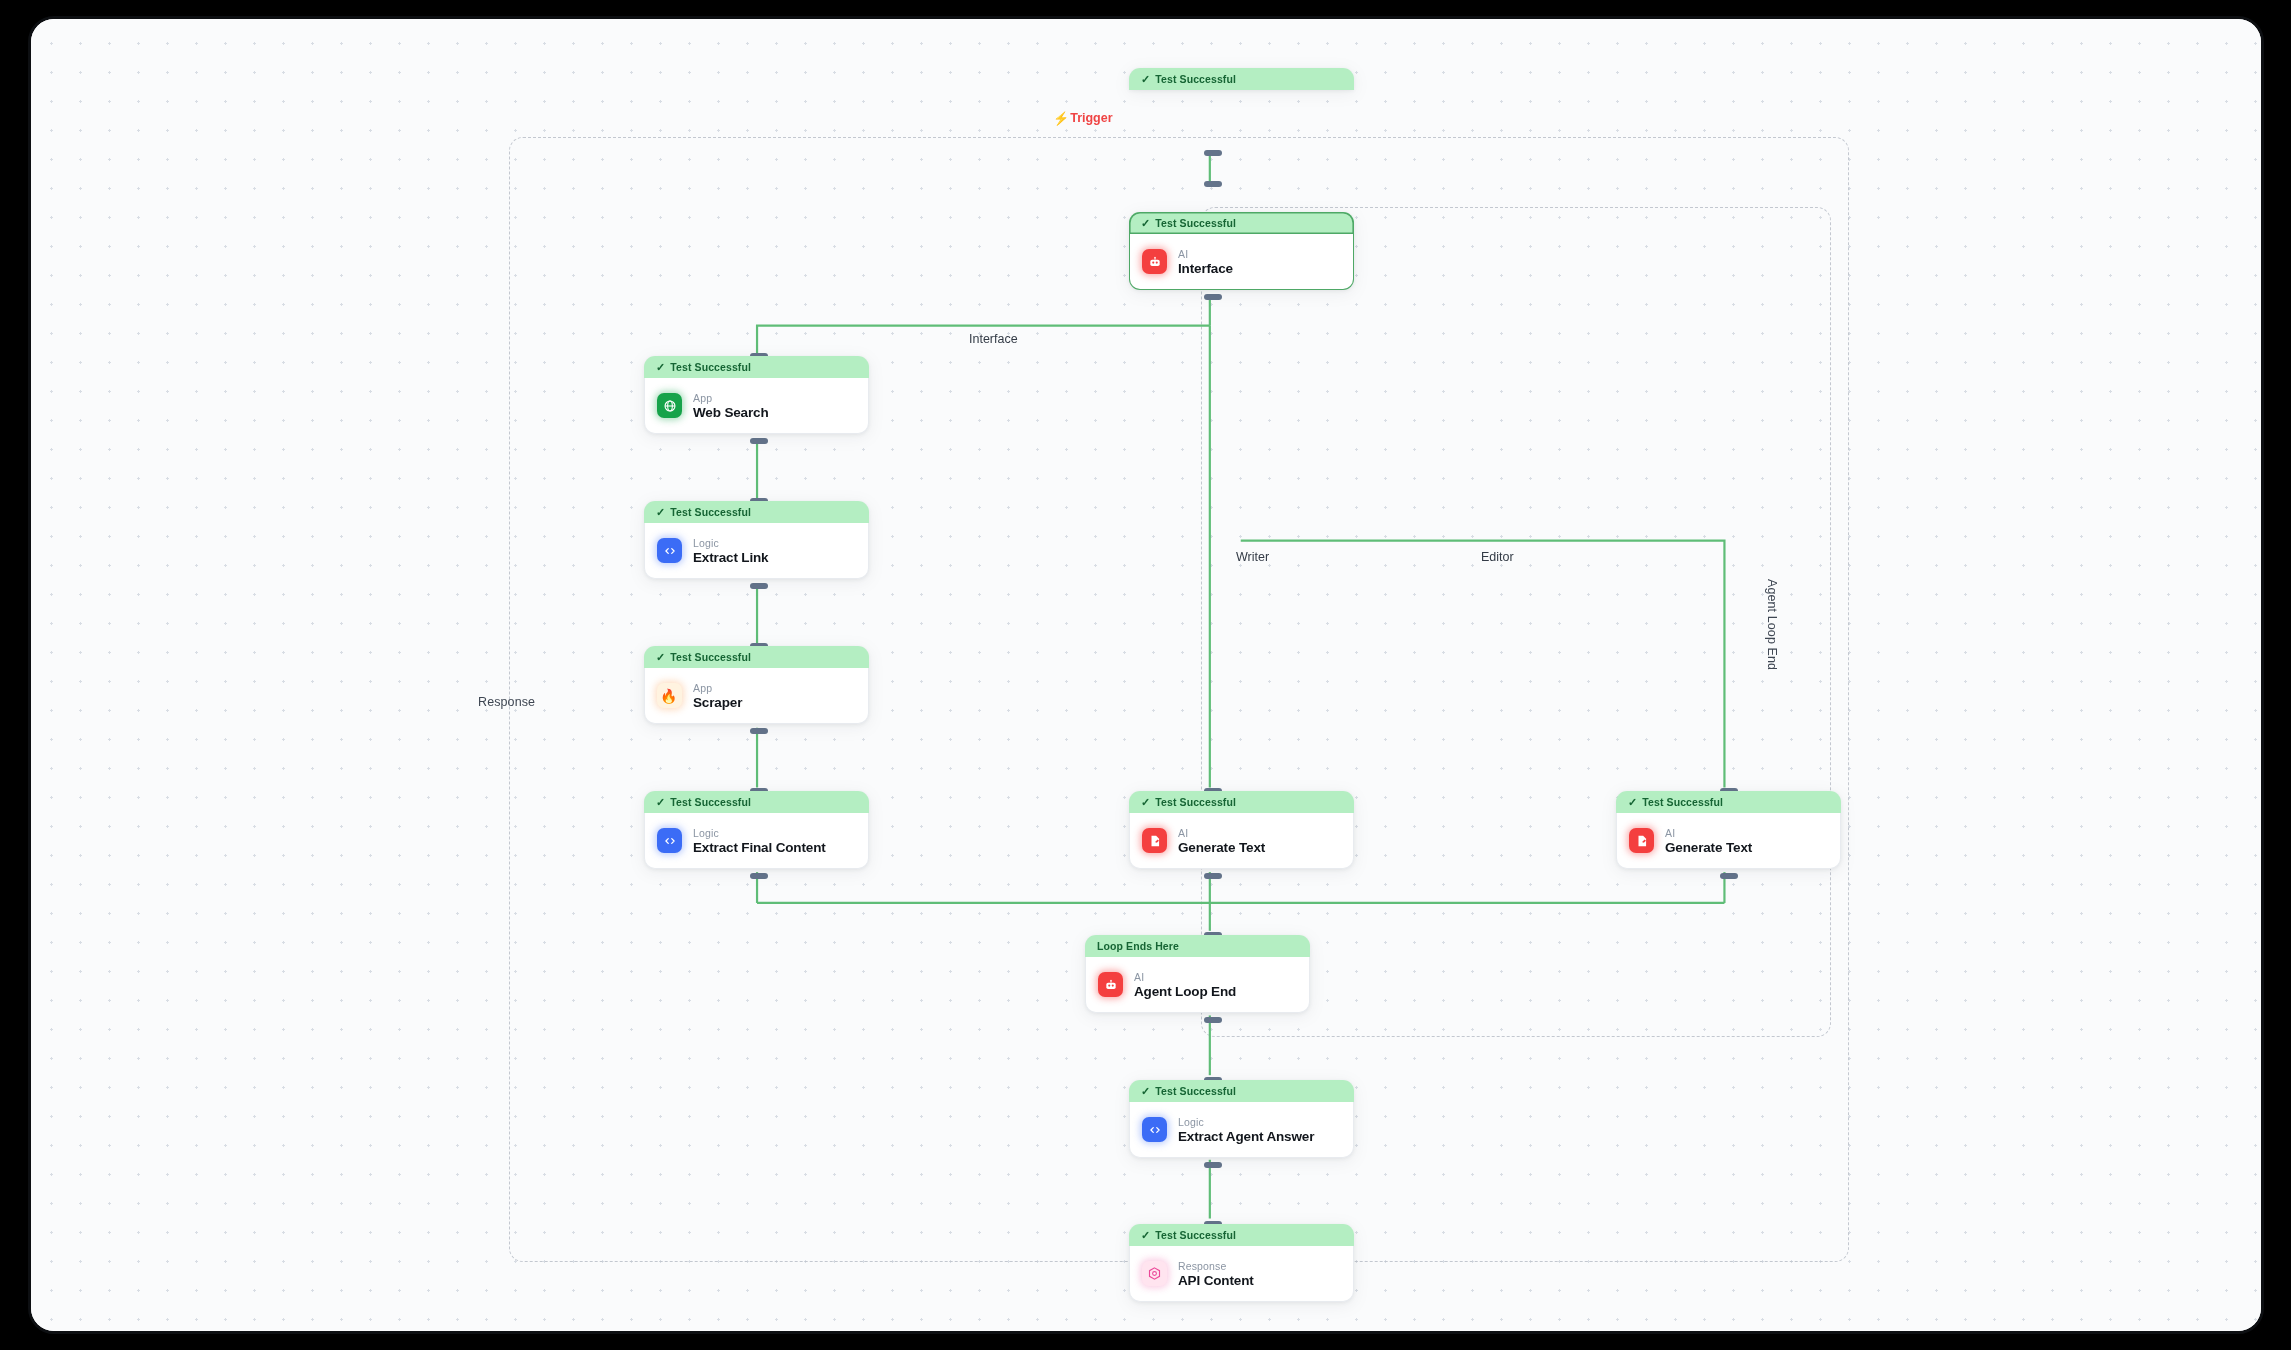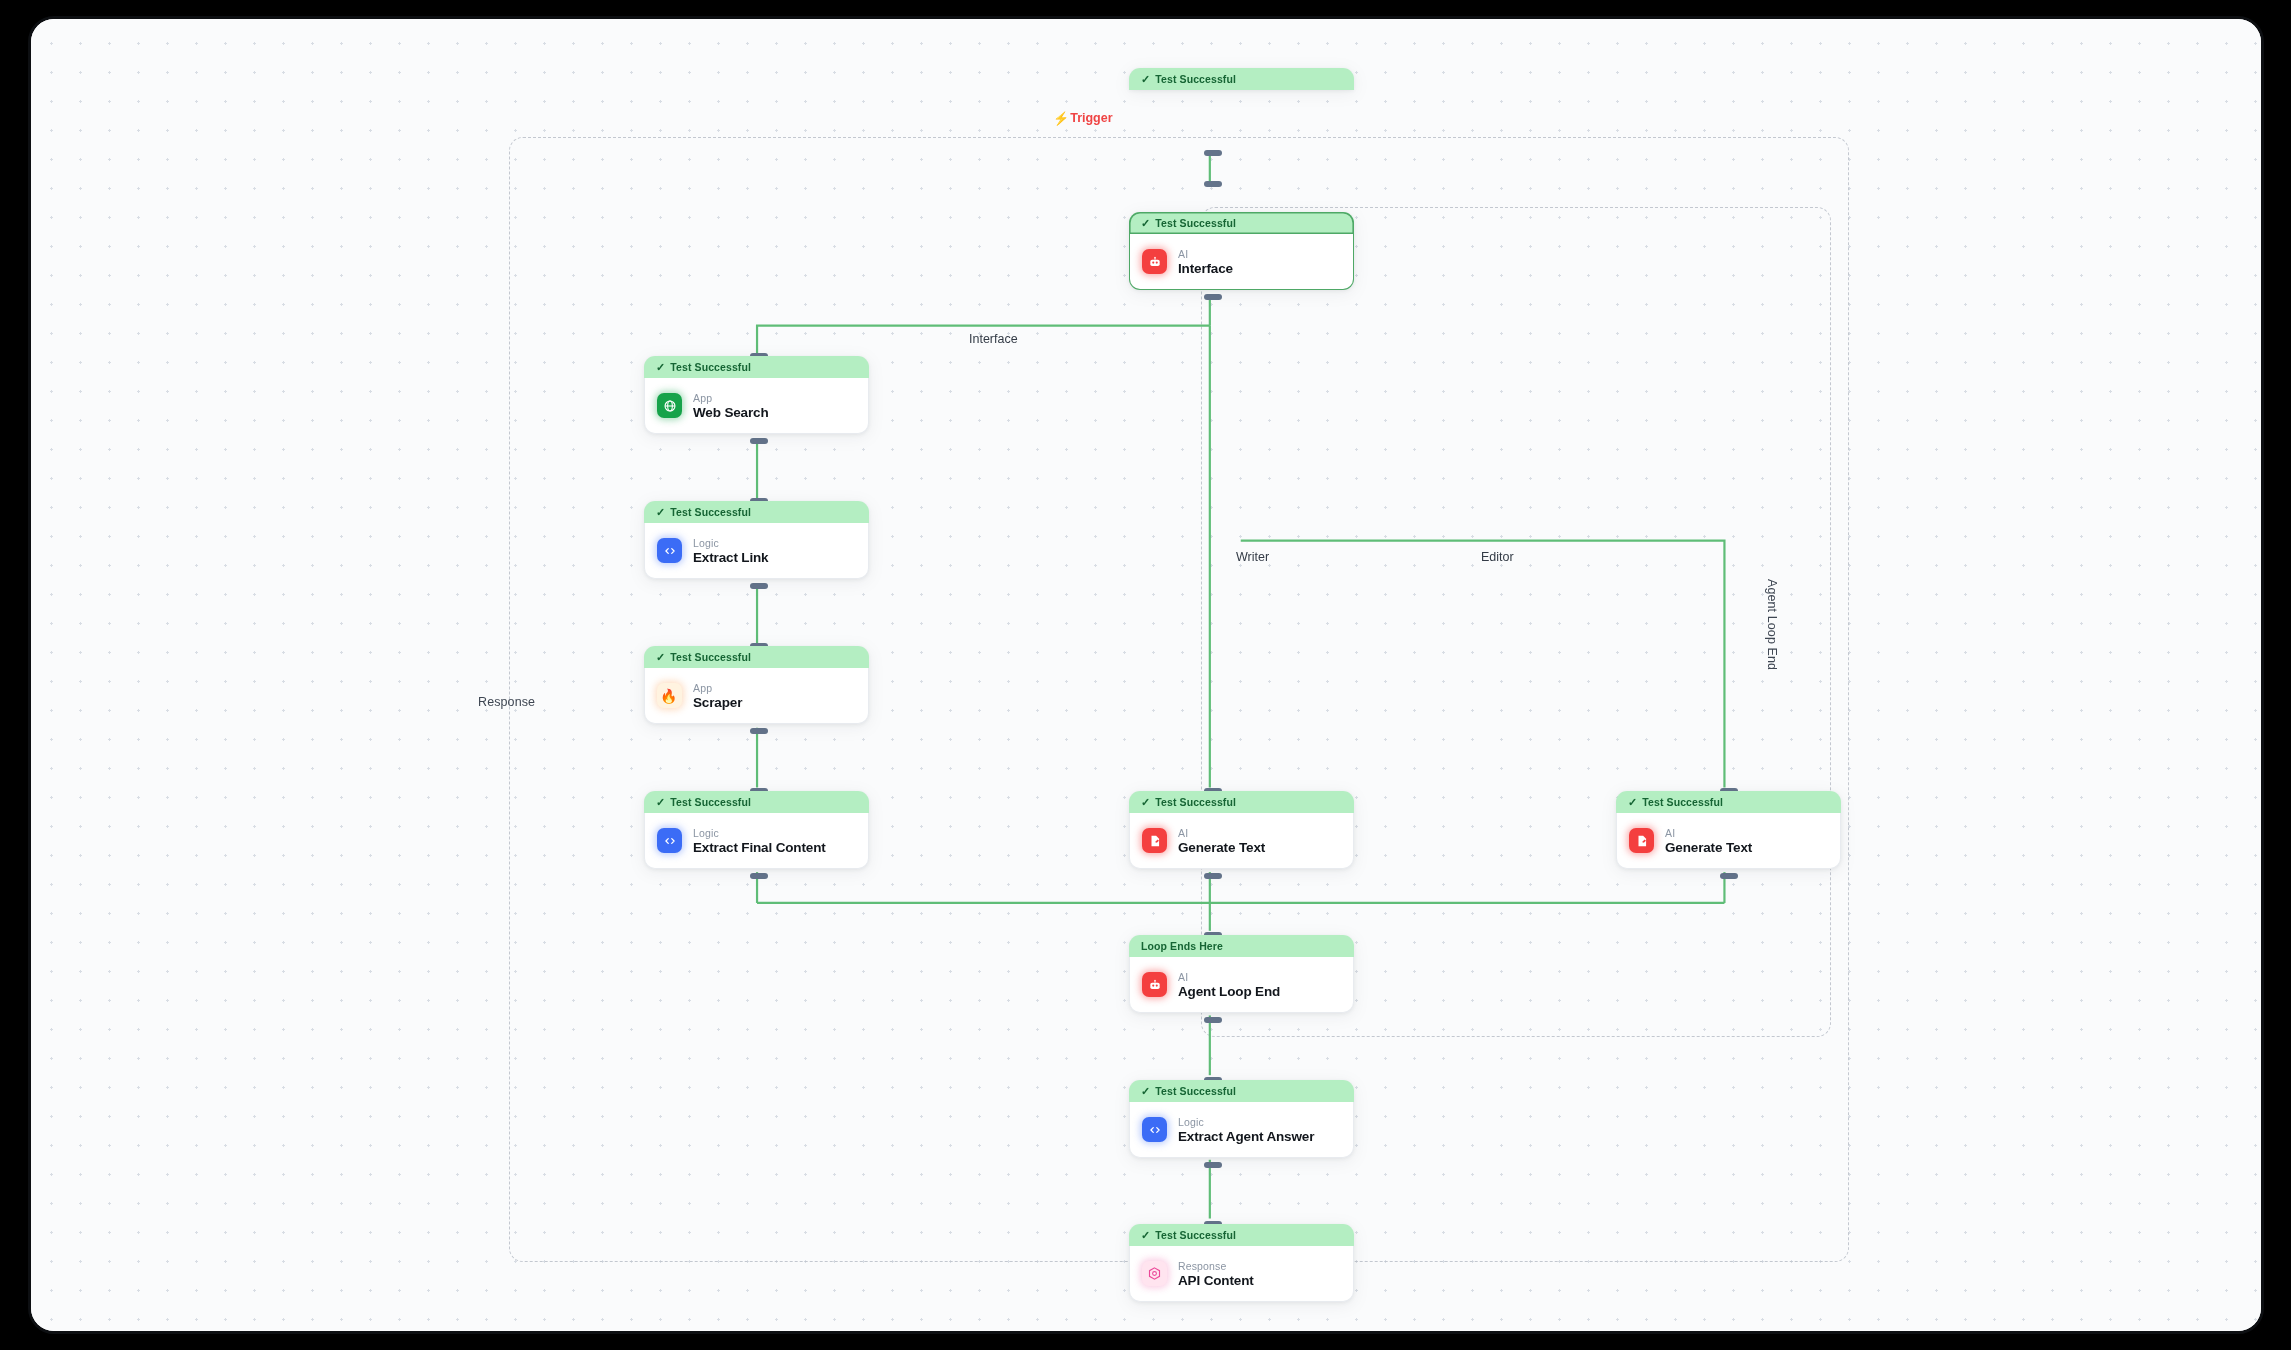--- a/index.html
+++ b/index.html
@@ -346,21 +346,21 @@
                 <path d="M6 3h8l5 5v13H6z" fill="#ffffff"></path>
                 <path d="M13.5 12.5l3.2-3.2 2.1 2.1-3.2 3.2-2.6.5z" fill="#f43f3f"></path>
               </svg>
             </span>
             <span class="node-text">
               <span class="node-kind">AI</span>
               <span class="node-title">Generate Text</span>
             </span>
           </div>
         </div>
-        <div class="node" style="left: 1098px; top: 916px;">
+        <div class="node" style="left: 1054px; top: 916px;">
           <div class="status-bar">
             <span>Loop Ends Here</span>
           </div>
           <div class="body">
             <span class="node-icon ic-red">
               <svg width="14" height="14" viewBox="0 0 24 24" fill="#ffffff">
                 <rect x="4" y="8" width="16" height="11" rx="3"></rect>
                 <rect x="11" y="3" width="2" height="5" rx="1"></rect>
                 <circle cx="9" cy="13" r="1.8" fill="#f43f3f"></circle>
                 <circle cx="15" cy="13" r="1.8" fill="#f43f3f"></circle>

